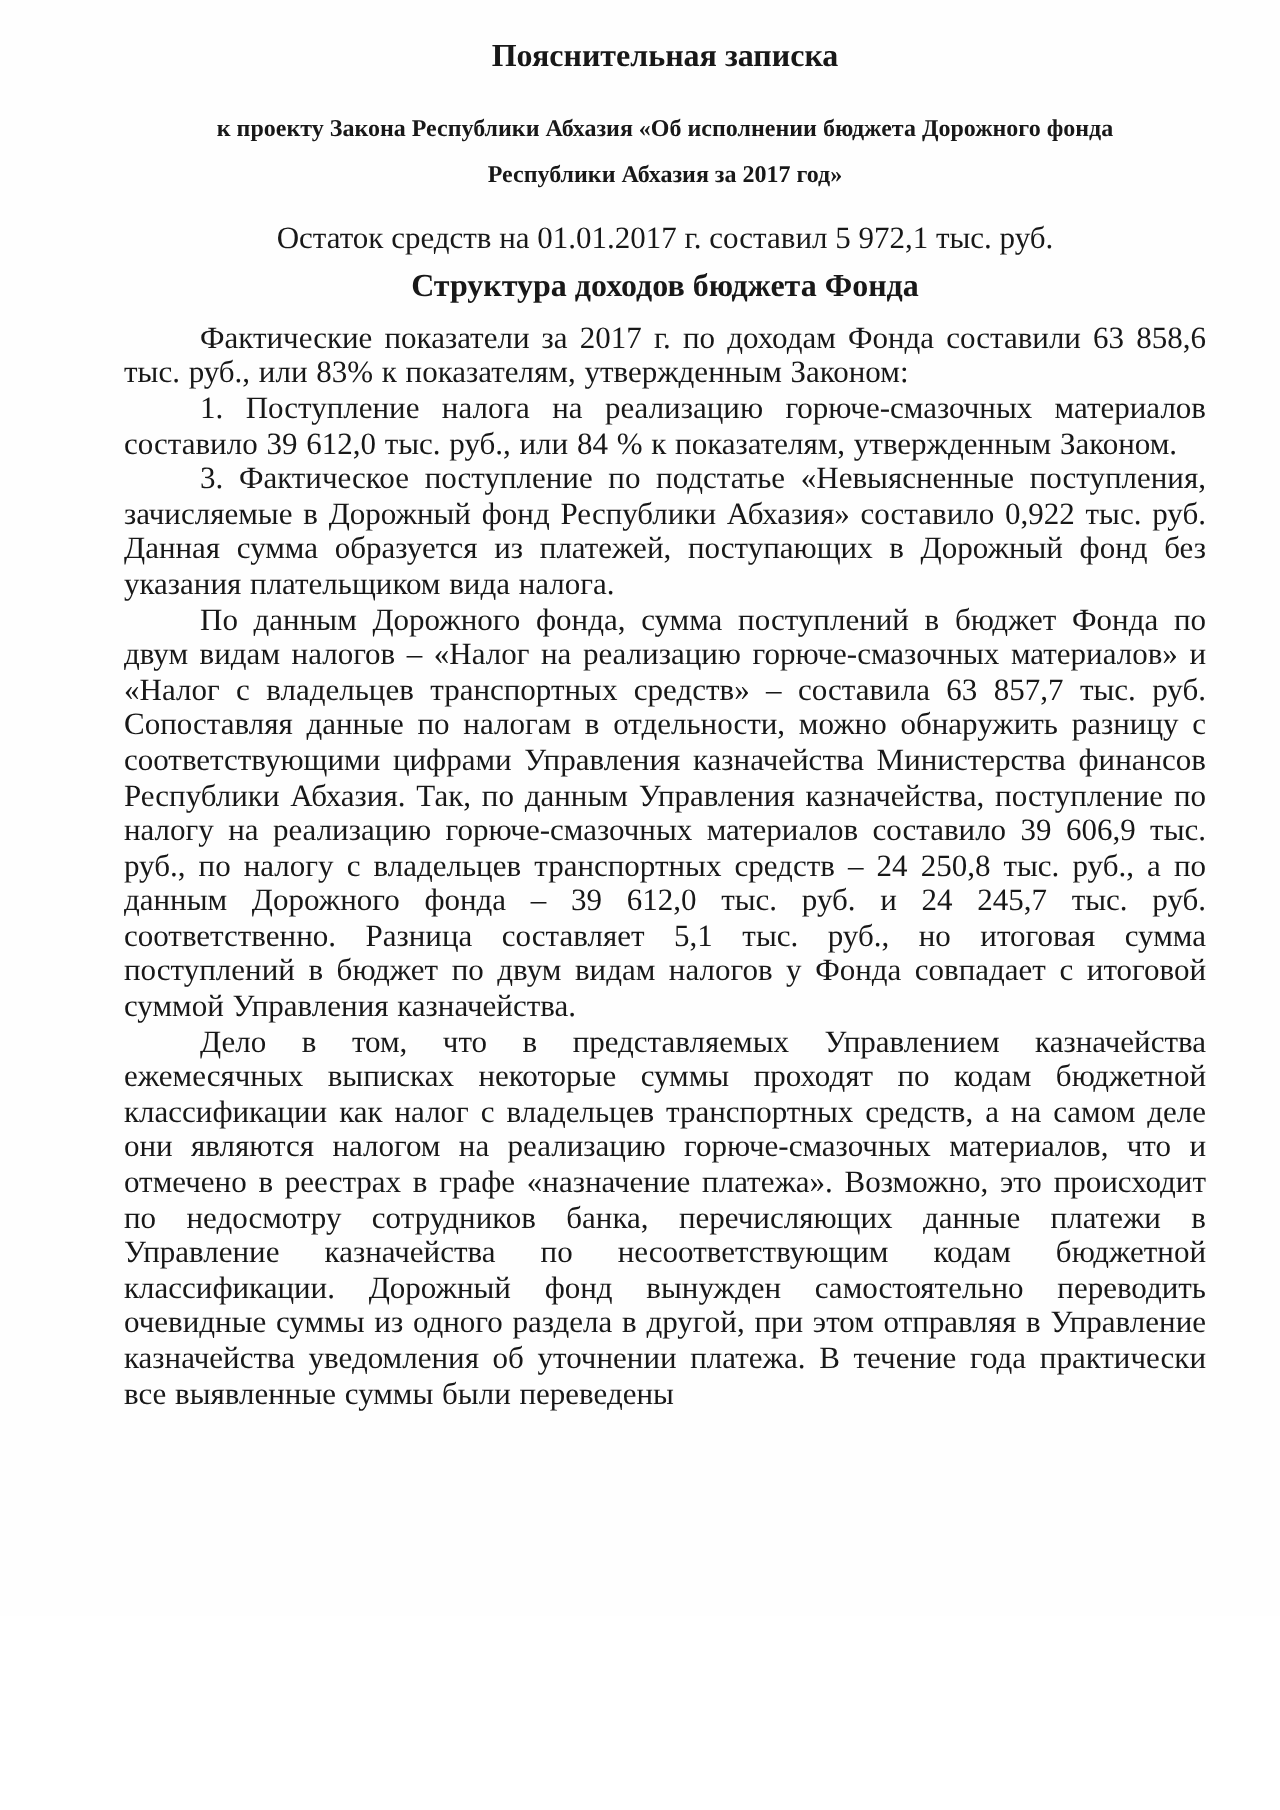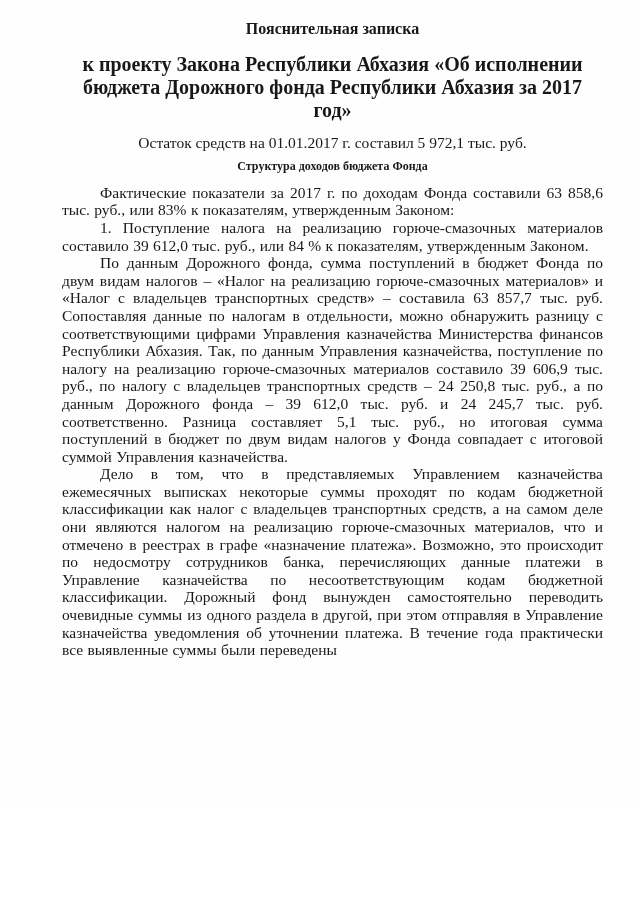--- a/index.html
+++ b/index.html
@@ -20,30 +20,30 @@
     overflow: hidden;
   }
   .center { text-align: center; }
   .bold { font-weight: bold; }
   .doc-title {
     margin: 6px 0 0 0;
     font-size: 16px;
   }
   .doc-subtitle {
     margin: 15px 18px 0 18px;
-    font-size: 20px;
+    font-size: 12px;
     line-height: 23px;
     text-align: center;
   }
   .opening-balance {
     margin: 12px 0 0 0;
   }
   .section-heading {
     margin: 7px 0 8px 0;
-    font-size: 12px;
+    font-size: 16px;
   }
   p.body {
     margin: 0;
     text-align: justify;
     text-indent: 38px;
     hyphens: auto;
     -webkit-hyphens: auto;
     word-spacing: 0.5px;
   }
 </style>
@@ -59,18 +59,19 @@
   <div class="opening-balance center">Остаток средств на 01.01.2017 г. составил 5 972,1 тыс. руб.</div>
 
   <div class="section-heading center bold">Структура доходов бюджета Фонда</div>
 
   <p class="body">Фактические показатели за 2017 г. по доходам Фонда составили 63 858,6 тыс. руб., или 83% к показателям, утвержденным Законом:</p>
 
   <p class="body">1. Поступление налога на реализацию горюче-смазочных материалов составило 39 612,0 тыс. руб., или 84 % к показателям, утвержденным Законом.</p>
 
 
 
+  <p class="body">3. Фактическое поступление по подстатье «Невыясненные поступления, зачисляемые в Дорожный фонд Республики Абхазия» составило 0,922 тыс. руб. Данная сумма образуется из платежей, поступающих в Дорожный фонд без указания плательщиком вида налога.</p>
 
   <p class="body">По данным Дорожного фонда, сумма поступлений в бюджет Фонда по двум видам налогов – «Налог на реализацию горюче-смазочных материалов» и «Налог с владельцев транспортных средств» – составила 63 857,7 тыс. руб. Сопоставляя данные по налогам в отдельности, можно обнаружить разницу с соответствующими цифрами Управления казначейства Министерства финансов Республики Абхазия. Так, по данным Управления казначейства, поступление по налогу на реализацию горюче-смазочных материалов составило 39 606,9 тыс. руб., по налогу с владельцев транспортных средств – 24 250,8 тыс. руб., а по данным Дорожного фонда – 39 612,0 тыс. руб. и 24 245,7 тыс. руб. соответственно. Разница составляет 5,1 тыс. руб., но итоговая сумма поступлений в бюджет по двум видам налогов у Фонда совпадает с итоговой суммой Управления казначейства.</p>
 
   <p class="body">Дело в том, что в представляемых Управлением казначейства ежемесячных выписках некоторые суммы проходят по кодам бюджетной классификации как налог с владельцев транспортных средств, а на самом деле они являются налогом на реализацию горюче-смазочных материалов, что и отмечено в реестрах в графе «назначение платежа». Возможно, это происходит по недосмотру сотрудников банка, перечисляющих данные платежи в Управление казначейства по несоответствующим кодам бюджетной классификации. Дорожный фонд вынужден самостоятельно переводить очевидные суммы из одного раздела в другой, при этом отправляя в Управление казначейства уведомления об уточнении платежа. В течение года практически все выявленные суммы были переведены</p>
 
 </div>
 
 </body></html>

